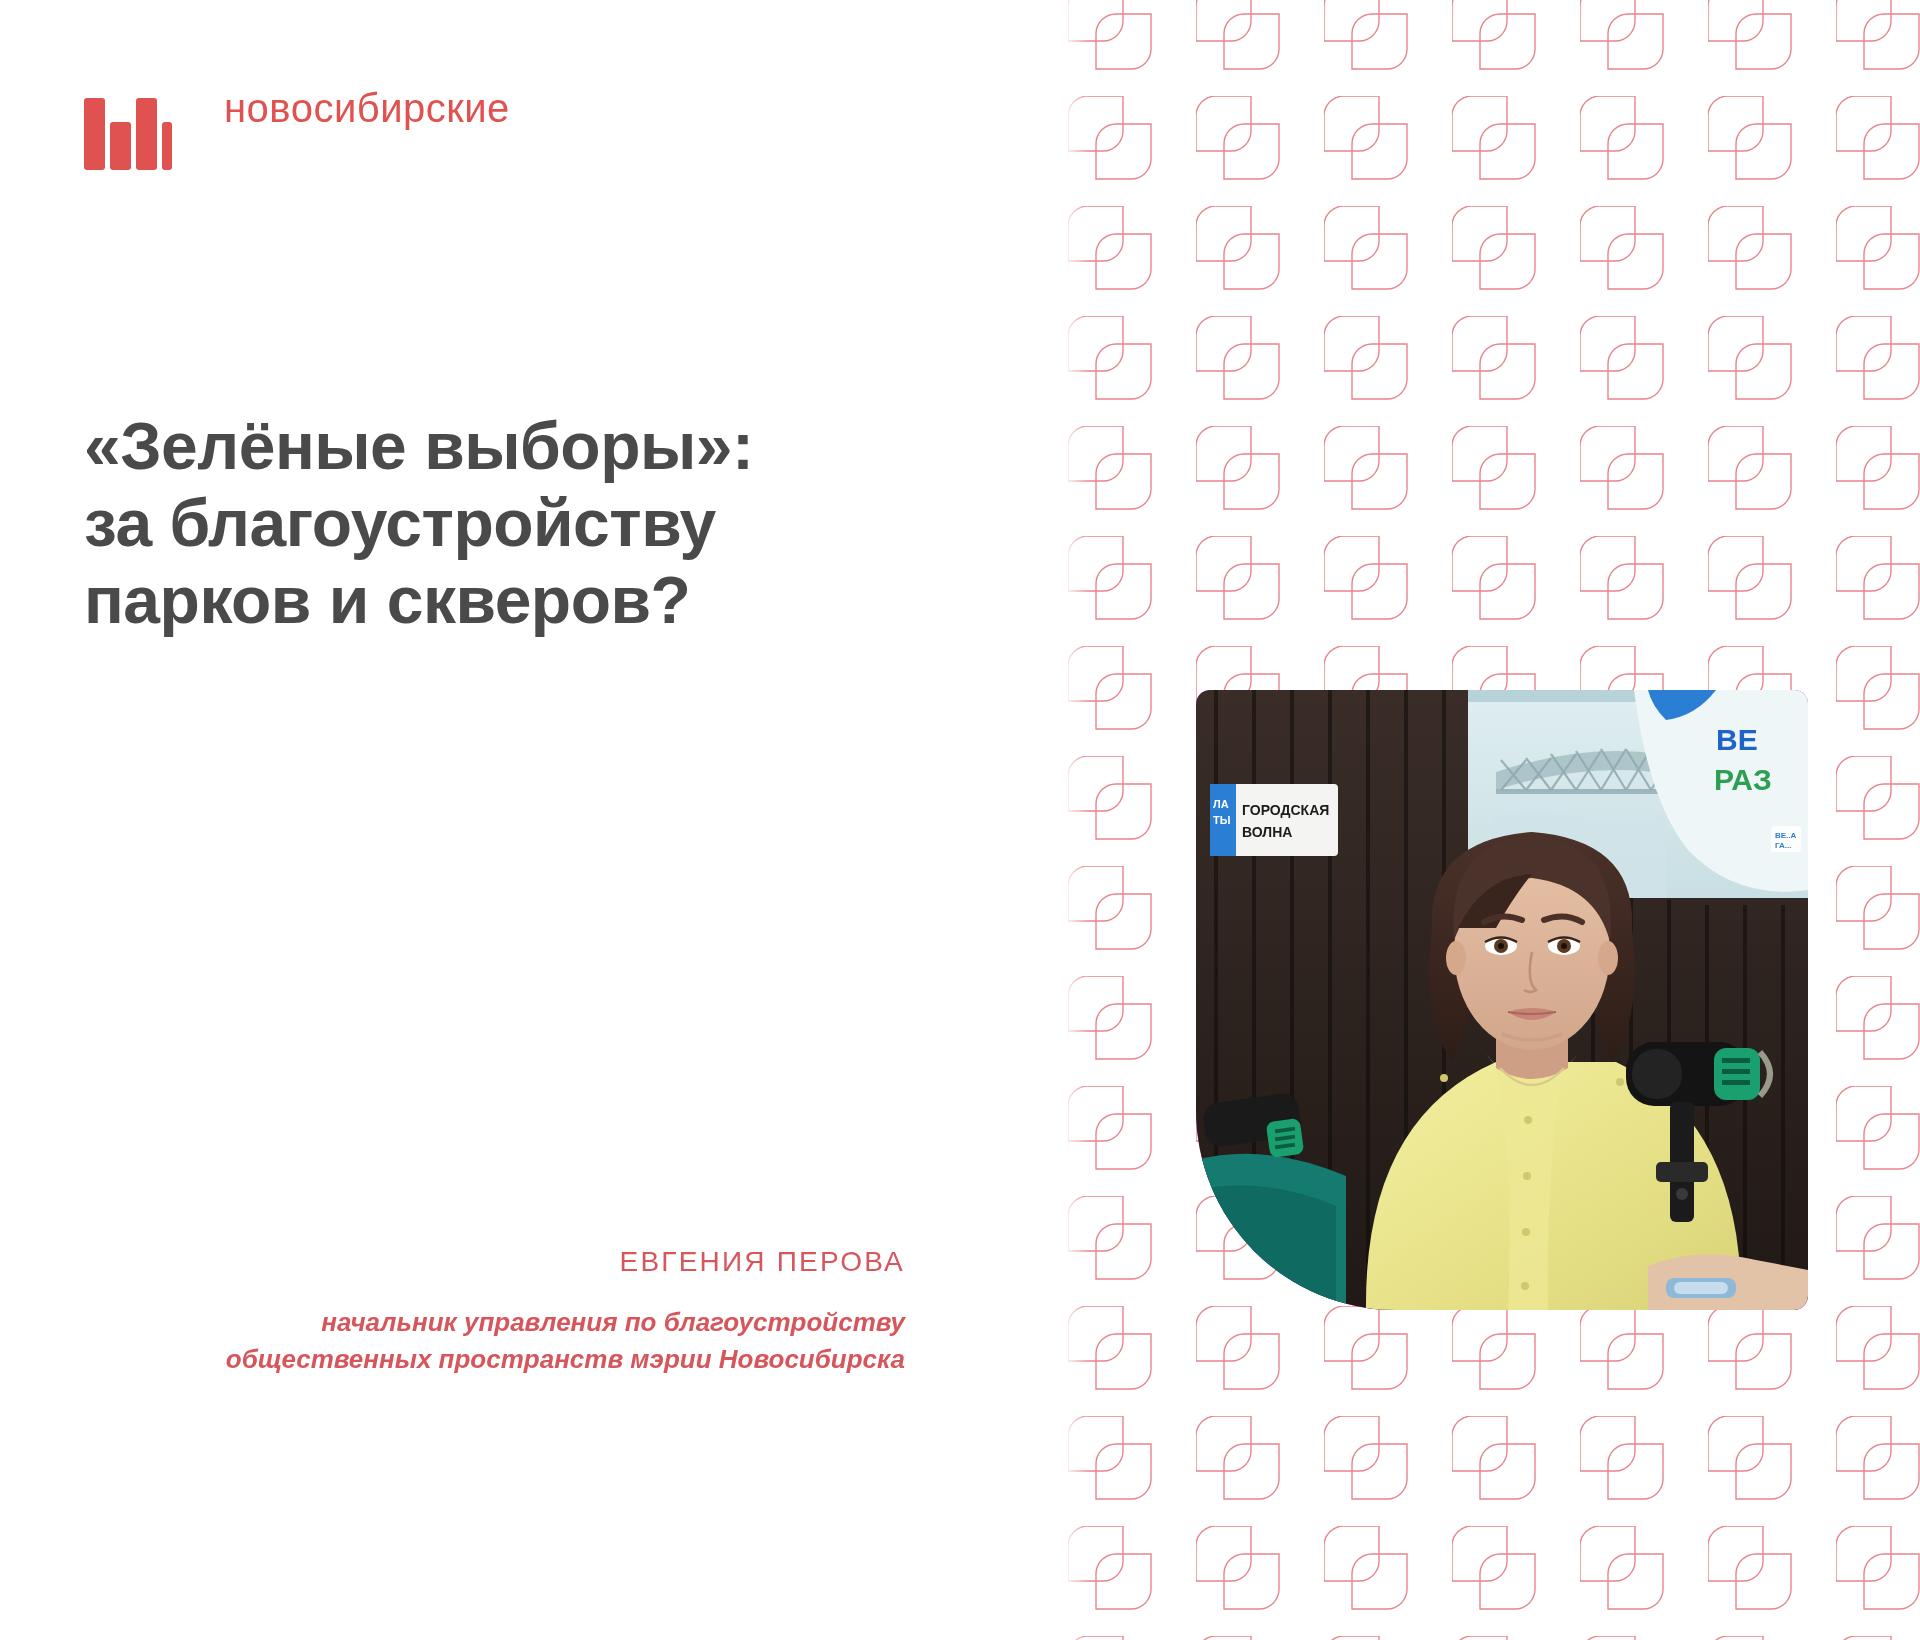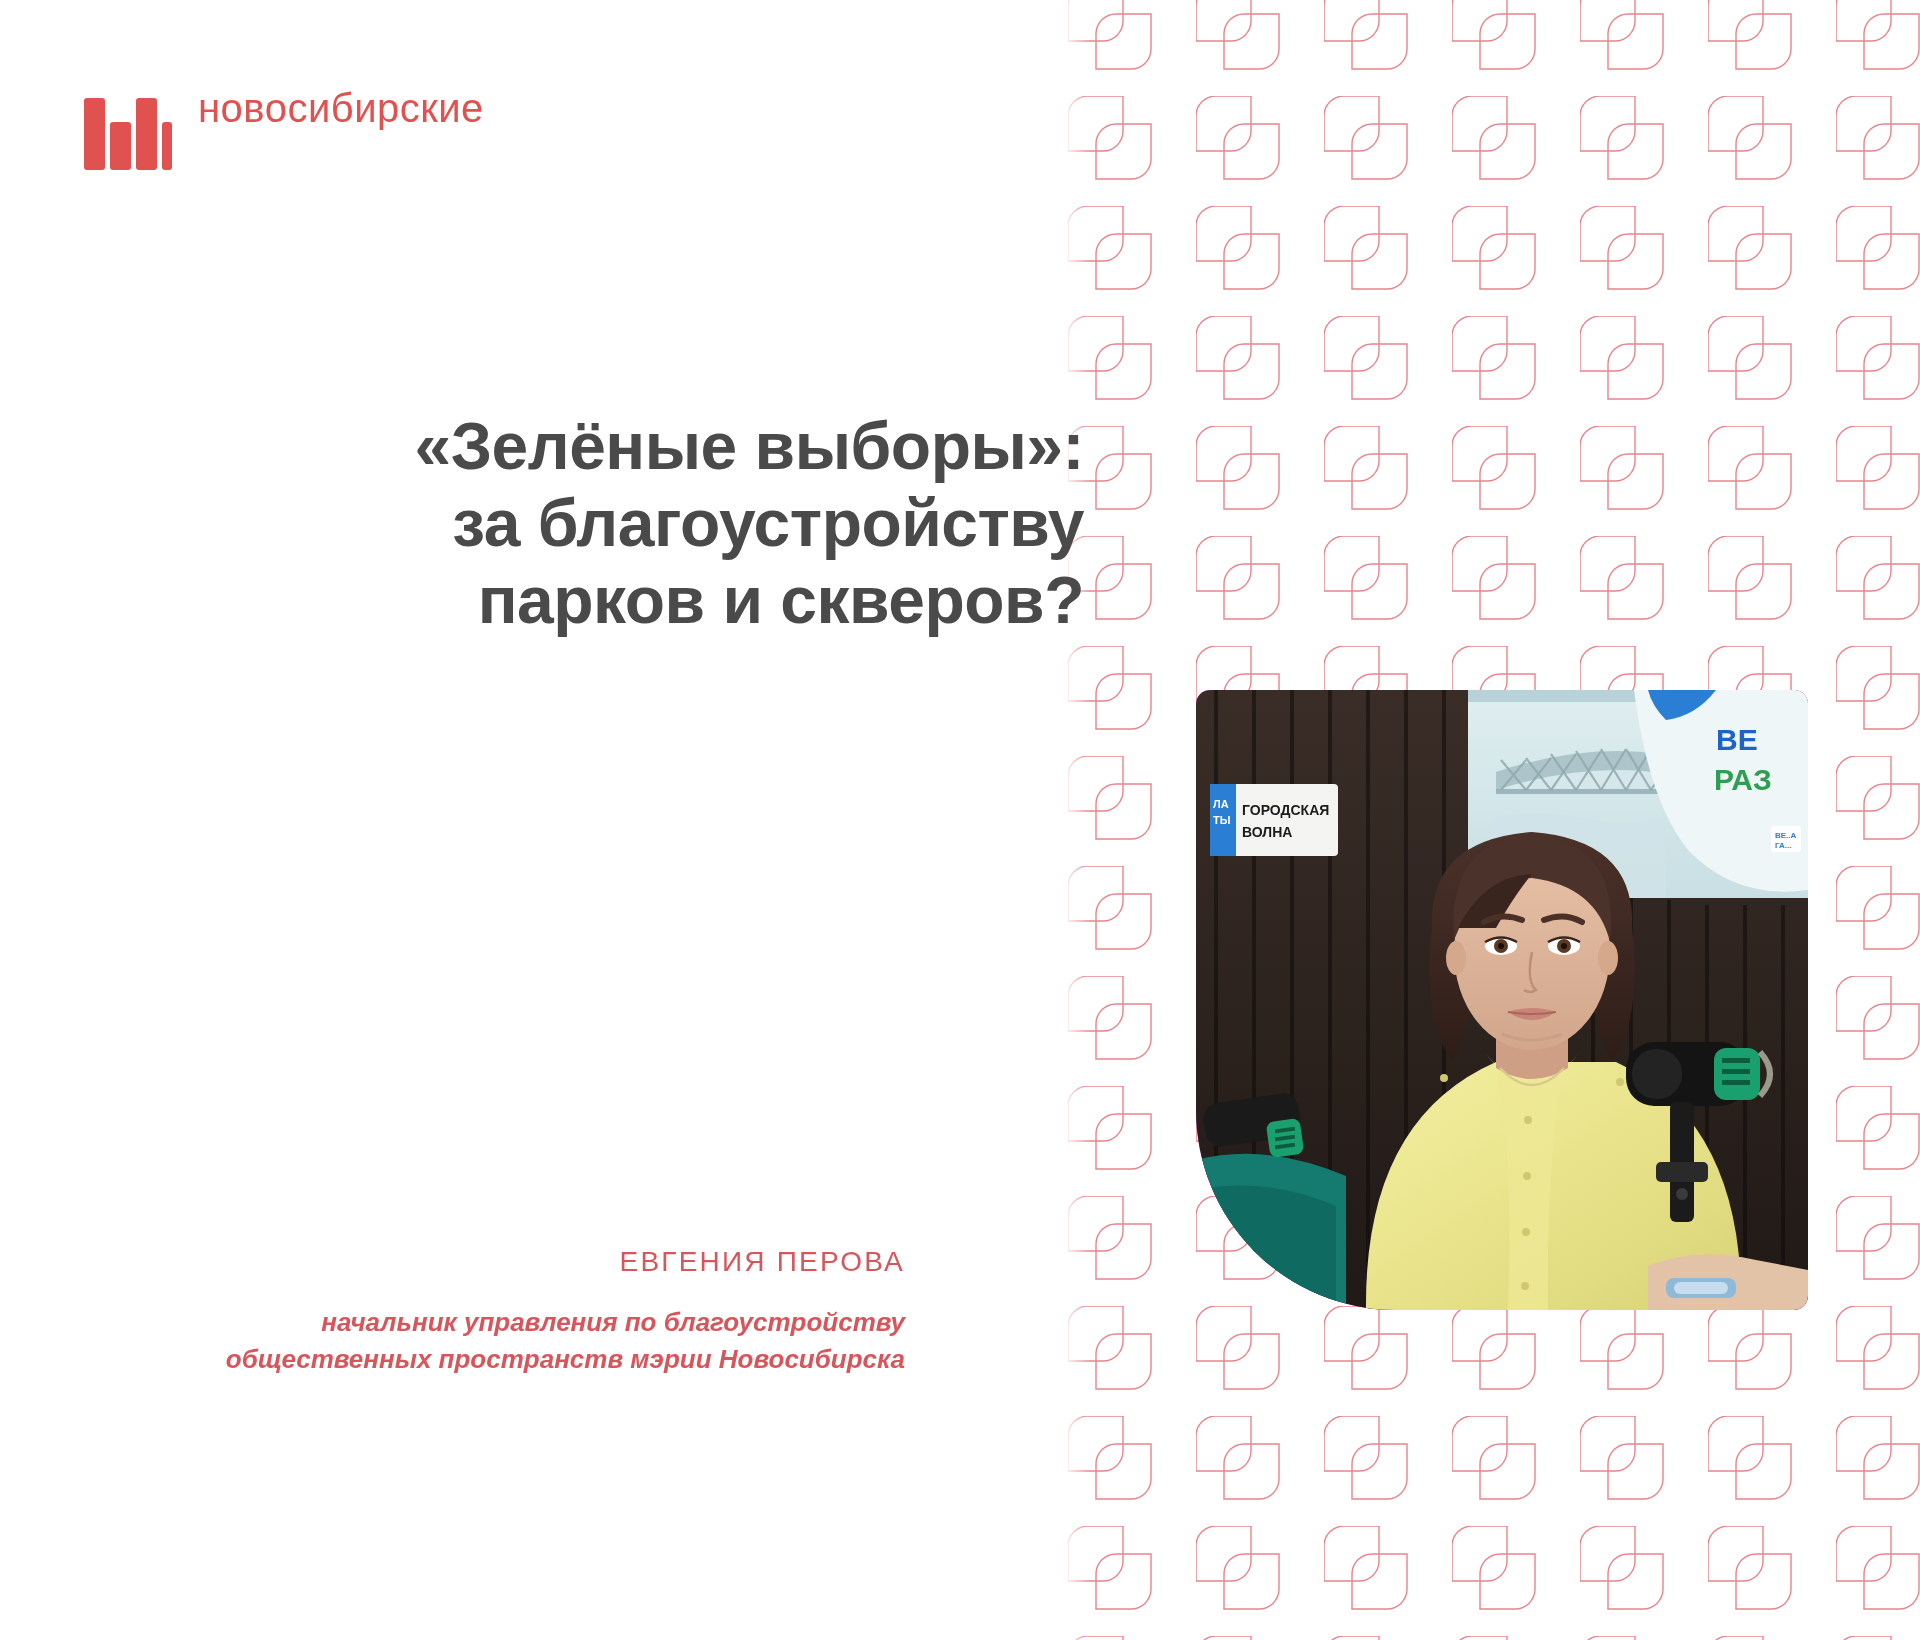--- a/index.html
+++ b/index.html
@@ -57,35 +57,36 @@
     display: flex;
     flex-direction: column;
     margin-top: 6px;
   }
   #logo-text span {
     color: #e0524f;
     font-size: 40px;
     font-weight: 400;
     line-height: 1.12;
     letter-spacing: 0.5px;
+    margin-left: 26px;
   }
 
   
   #headline {
     position: absolute;
     left: 84px;
     top: 408px;
     width: 1000px;
     color: #4a4a4a;
     font-size: 66px;
     font-weight: 700;
     line-height: 1.17;
     letter-spacing: -0.5px;
   }
-  #headline .hl-line { display: block; white-space: nowrap; text-align: right; }
+  #headline .hl-line { display: block; white-space: nowrap; }
 
   
   #attribution {
     position: absolute;
     right: 1015px;
     top: 1246px;
     width: 940px;
     text-align: right;
   }
   #speaker-name {

